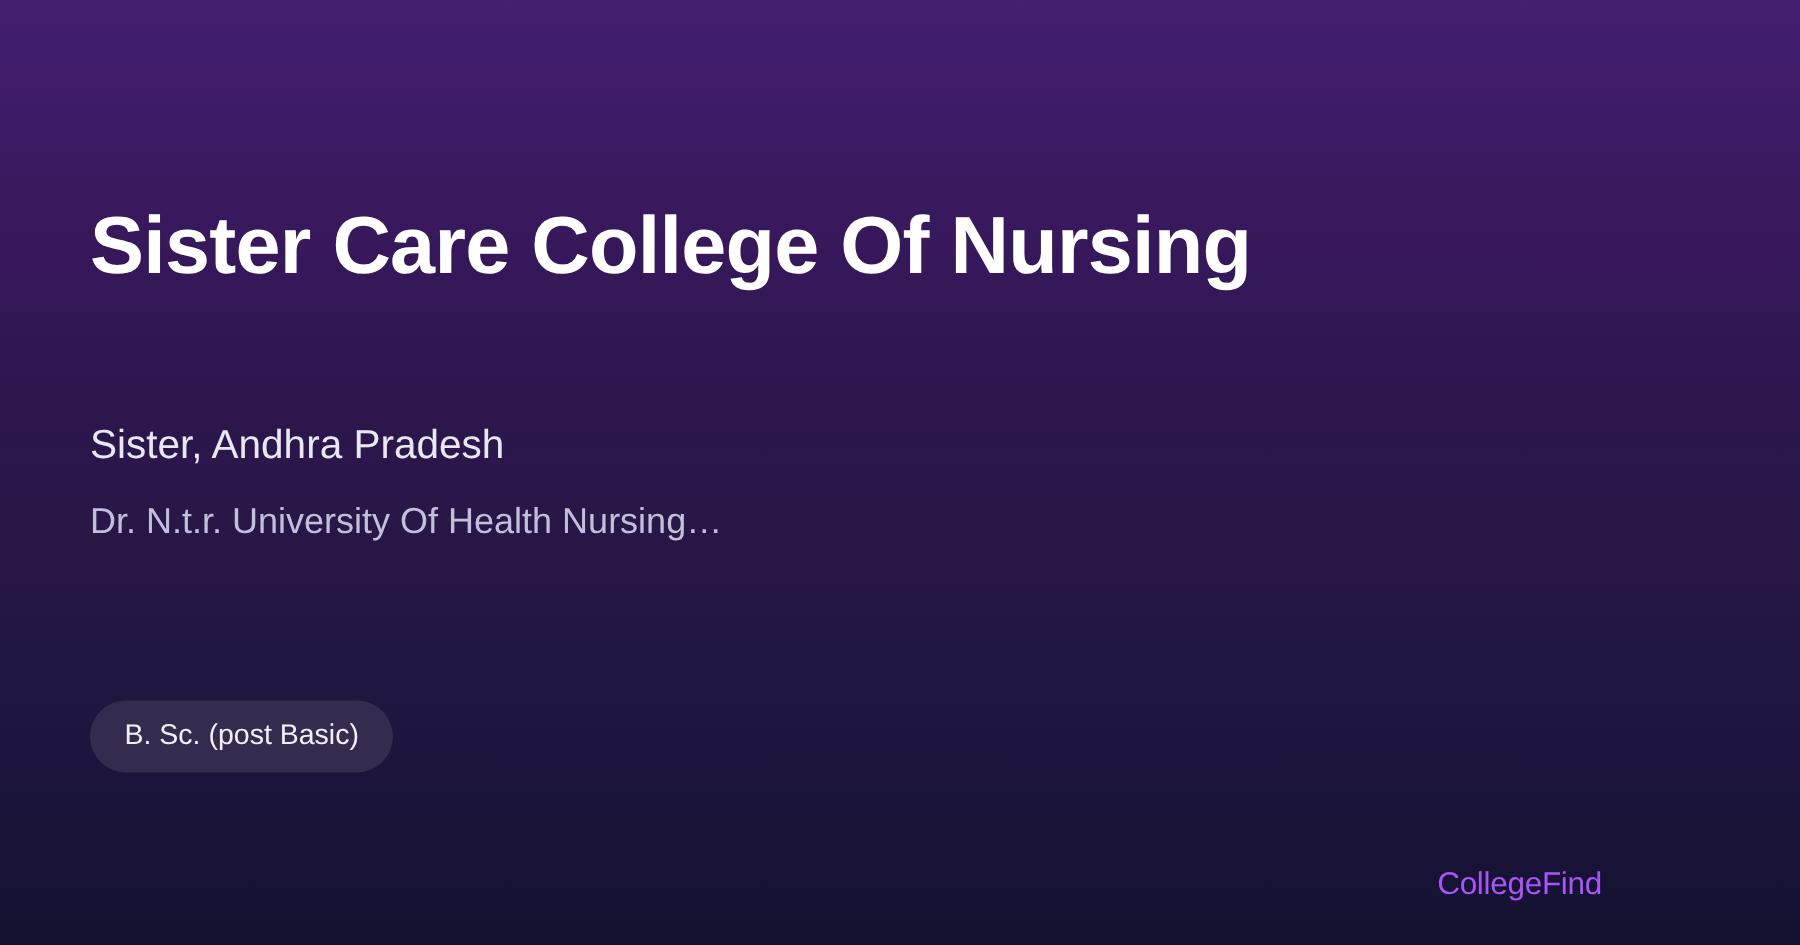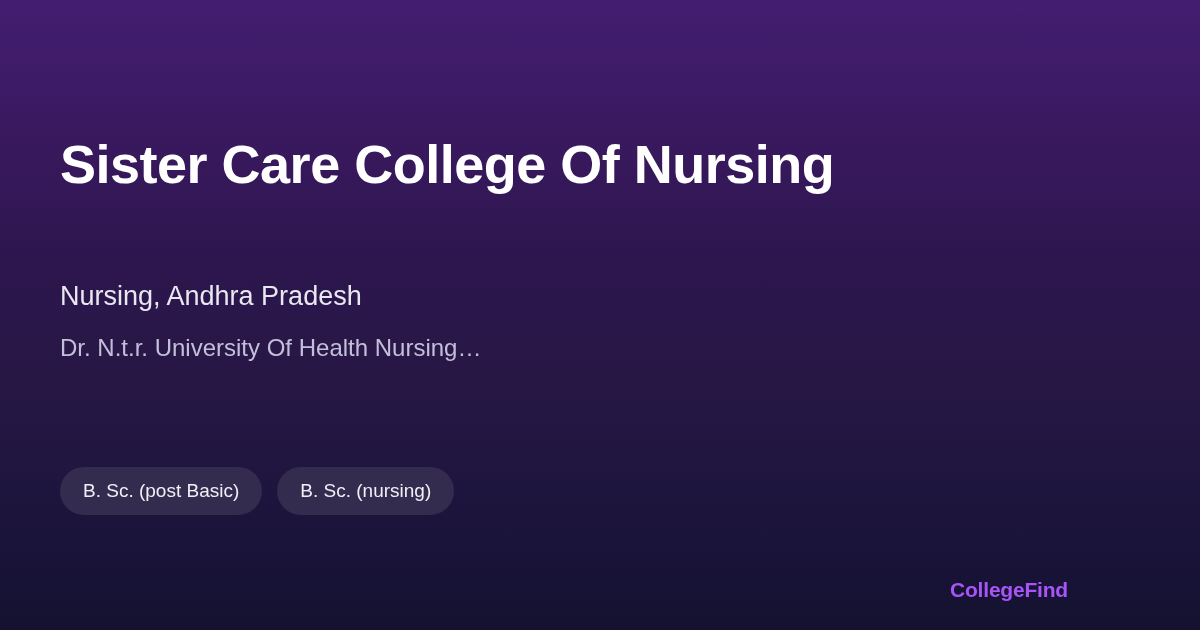--- a/index.html
+++ b/index.html
@@ -105,45 +105,42 @@
     font-size: 19px;
     font-weight: 400;
     white-space: nowrap;
   }
 
   .brand {
     position: absolute;
     right: 132px;
     top: 570px;
     font-size: 21px;
-    font-weight: 700;
+    font-weight: 400;
     letter-spacing: -0.2px;
     color: #a855f7;
   }
 </style>
 </head>
 <body>
 
 <div class="og-card">
 
   <div class="sheen"></div>
 
   <div class="content">
 
     <h1 class="title">Sister Care College Of Nursing</h1>
 
-    <div class="location">Nursing, Andhra Pradesh</div>
+    <div class="location">Sister, Andhra Pradesh</div>
 
     <div class="affiliation">Dr. N.t.r. University Of Health Nursing…</div>
 
     <div class="course-pills">
       <div class="pill">
         <span>B. Sc. (post Basic)</span>
-      </div>
-      <div class="pill">
-        <span>B. Sc. (nursing)</span>
       </div>
     </div>
 
     <div class="brand">CollegeFind</div>
 
   </div>
 </div>
 
 </body></html>

